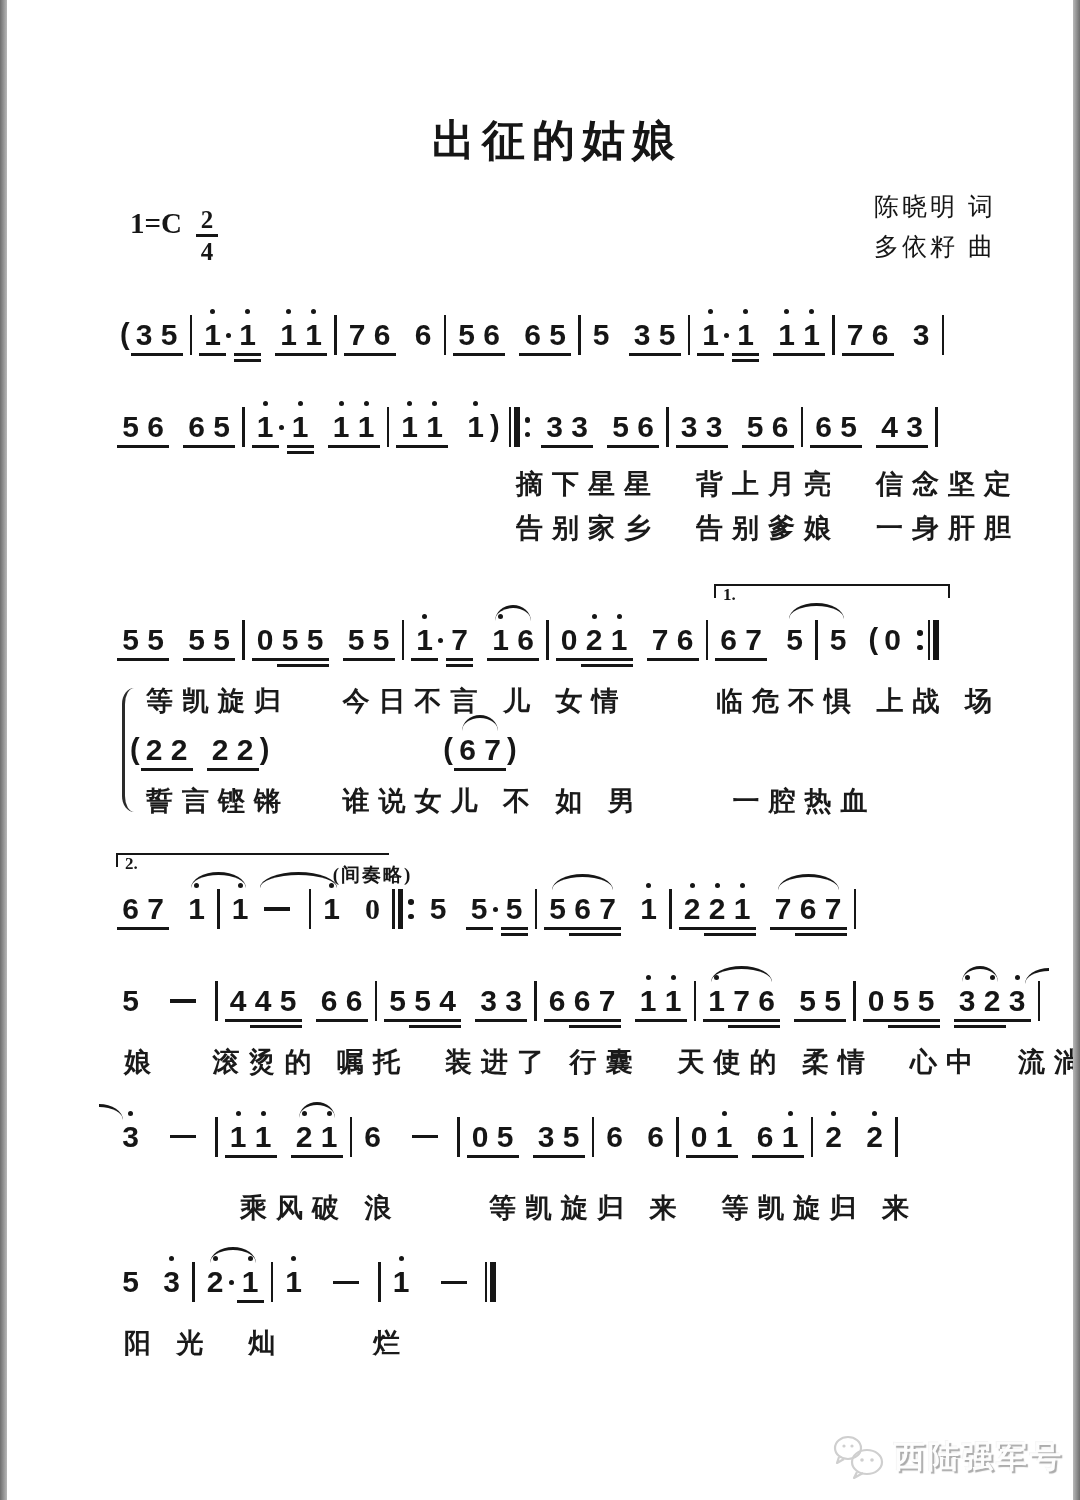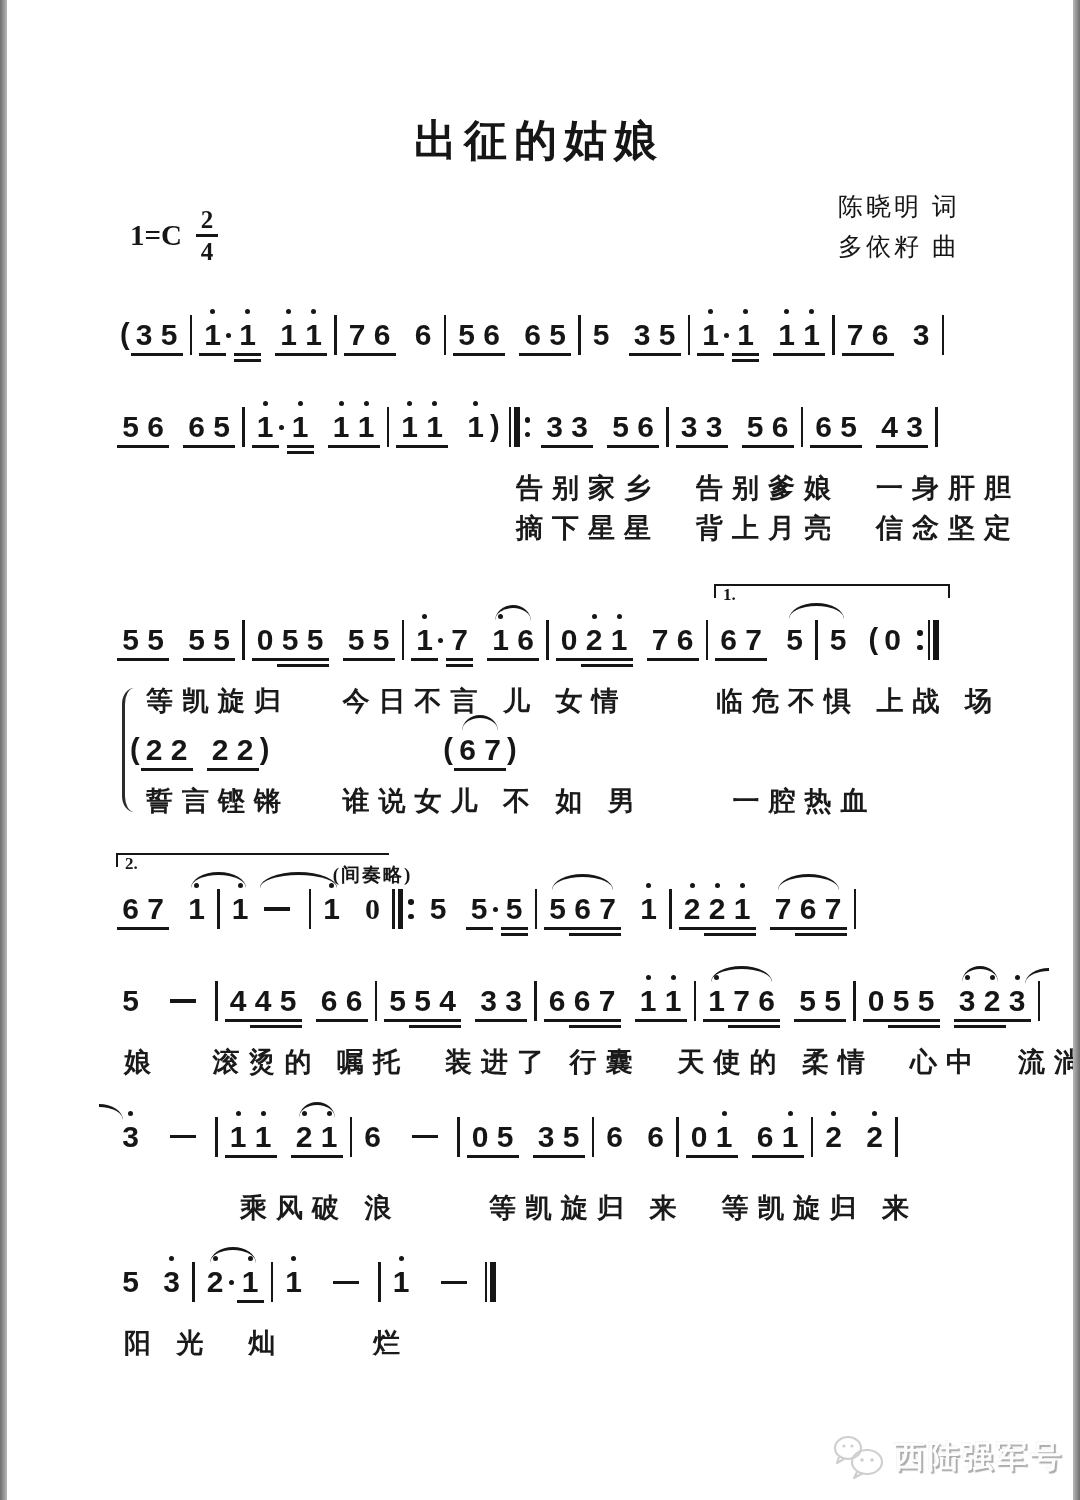--- a/index.html
+++ b/index.html
@@ -1,27 +1,27 @@
 <!DOCTYPE html>
 <html><head>
 <meta charset="utf-8">
 <style>
   html,body{margin:0;padding:0;background:#e8e8e8;}
   .page{position:relative;width:1080px;height:1500px;margin:0 auto;background:#ffffff;overflow:hidden;
         font-family:"Liberation Sans",sans-serif;color:#161616;}
   .edge{position:absolute;top:0;bottom:0;width:7px;z-index:5;}
   .edge-l{left:0;background:linear-gradient(to right,#6e6e6e,#b8b8b8);}
   .edge-r{right:0;background:linear-gradient(to left,#6e6e6e,#b8b8b8);}
-  .sheet{padding:0 120px 0 118px;}
+  .sheet{padding:0 84px 0 118px;}
 
   
   .title{margin:112px 0 0 0;text-align:center;font-size:43px;font-weight:900;letter-spacing:7px;
          font-family:"Liberation Sans",sans-serif;}
   .hdr{display:flex;justify-content:space-between;align-items:flex-end;margin-top:16px;}
-  .keyrow{display:flex;align-items:center;font-family:"Liberation Serif",serif;font-weight:700;
+  .keyrow{display:flex;align-items:flex-start;font-family:"Liberation Serif",serif;font-weight:700;
           font-size:29px;margin:0 0 2px 12px;}
   .frac{display:inline-flex;flex-direction:column;align-items:center;margin-left:14px;line-height:1;}
   .frac .fnum{font-size:25px;font-weight:700;}
   .frac .fbar{width:22px;height:3px;background:#161616;margin:2px 0;}
   .credits{text-align:right;font-size:25px;font-weight:400;letter-spacing:3px;line-height:40px;}
 
   
   .score{margin-top:26px;}
   .system{margin-top:14px;}
   .sys-0{margin-top:22px;}
@@ -195,22 +195,22 @@
             <span class="note"><span class="dg">5</span><span class="ul ul1"></span></span>
             <span class="note"><span class="dg">6</span><span class="ul ul1"></span></span>
             <span class="bar"></span>
             <span class="note"><span class="dg">6</span><span class="ul ul1"></span></span>
             <span class="note"><span class="dg">5</span><span class="ul ul1"></span></span>
             <span class="gapsp" style="width: 16px;"></span>
             <span class="note"><span class="dg">4</span><span class="ul ul1"></span></span>
             <span class="note"><span class="dg">3</span><span class="ul ul1"></span></span>
             <span class="bar"></span>
           </div>
+          <div class="lyrics lyr-L1R1">摘下星星　背上月亮　信念坚定</div>
           <div class="lyrics lyr-L1R0">告别家乡　告别爹娘　一身肝胆</div>
-          <div class="lyrics lyr-L1R1">摘下星星　背上月亮　信念坚定</div>
         </div>
       <div class="system sys-2">
           <div class="music-row main">
             <span class="note"><span class="dg">5</span><span class="ul ul1"></span></span>
             <span class="note"><span class="dg">5</span><span class="ul ul1"></span></span>
             <span class="gapsp" style="width: 16px;"></span>
             <span class="note"><span class="dg">5</span><span class="ul ul1"></span></span>
             <span class="note"><span class="dg">5</span><span class="ul ul1"></span></span>
             <span class="bar"></span>
             <span class="note"><span class="dg">0</span><span class="ul ul1"></span></span>

